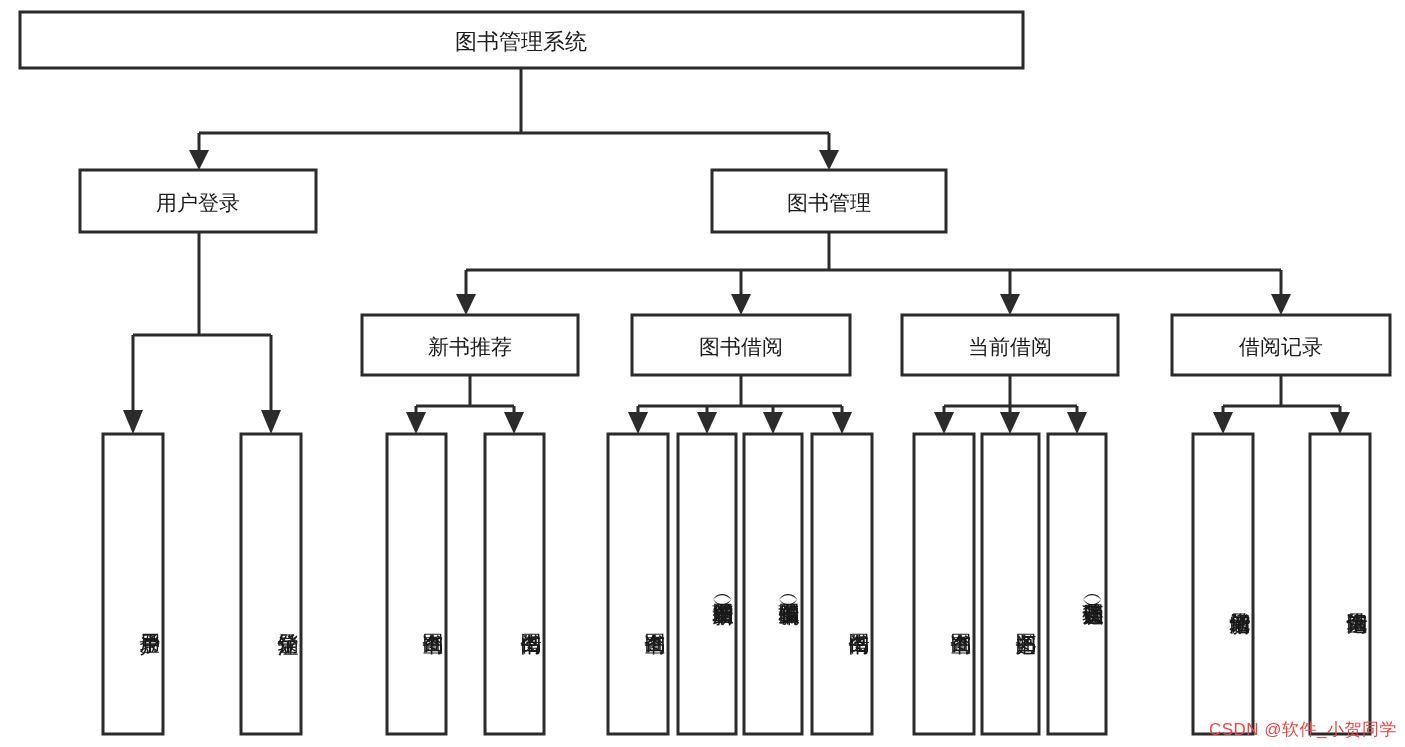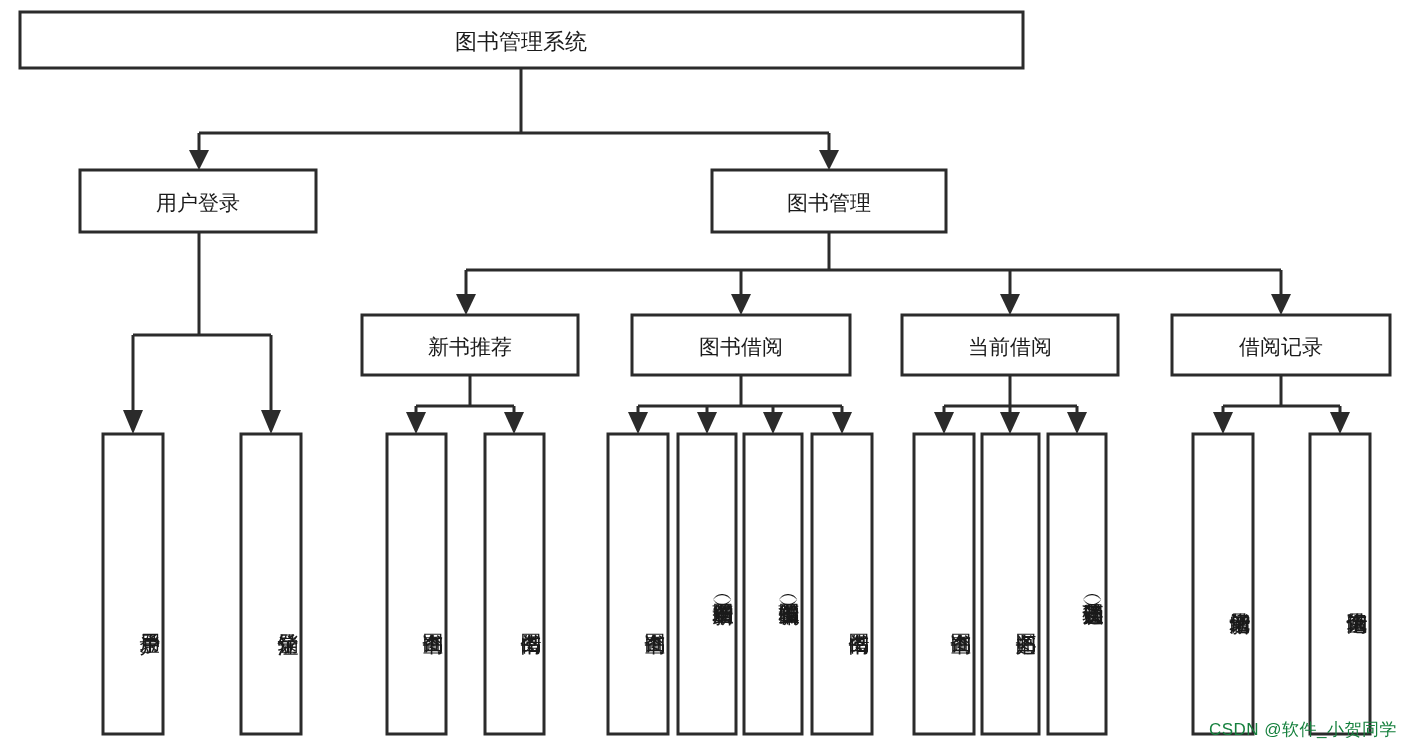--- a/index.html
+++ b/index.html
@@ -65,21 +65,21 @@
     align-items: flex-start;
     justify-content: center;
     pointer-events: none;
   }
   .watermark {
     position: absolute;
     right: 8px;
     bottom: 6px;
     font-family: "Liberation Sans", "DejaVu Sans", sans-serif;
     font-size: 17px;
-    color: #15803d;
+    color: #ef4444;
     letter-spacing: 0.5px;
     white-space: nowrap;
   }
 </style>
 </head>
 <body>
 
 <div id="diagram-root">
 
   <svg class="flow" viewBox="0 0 1405 747">

